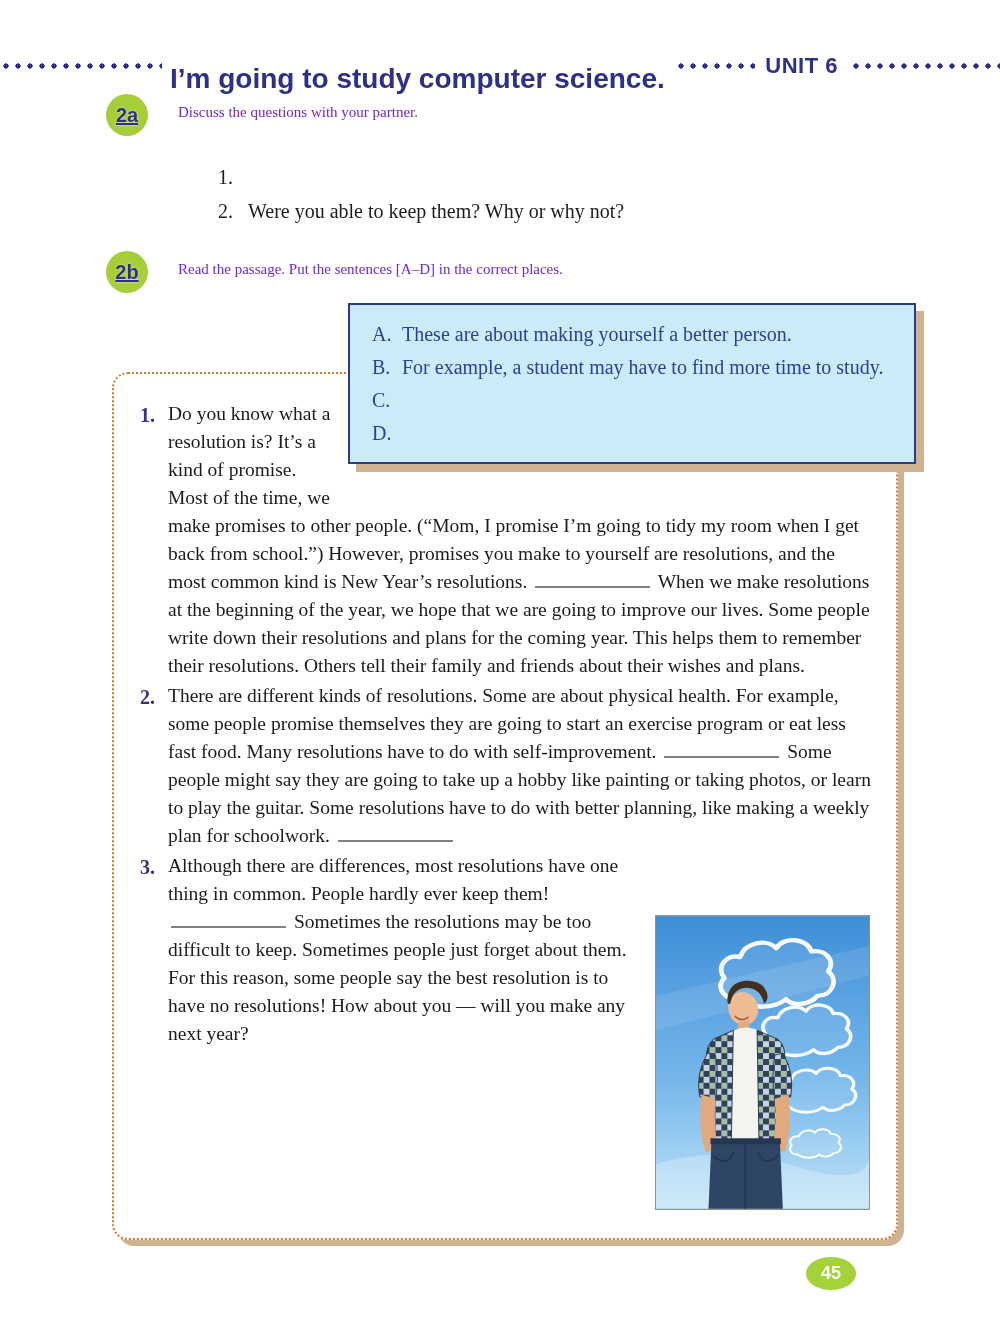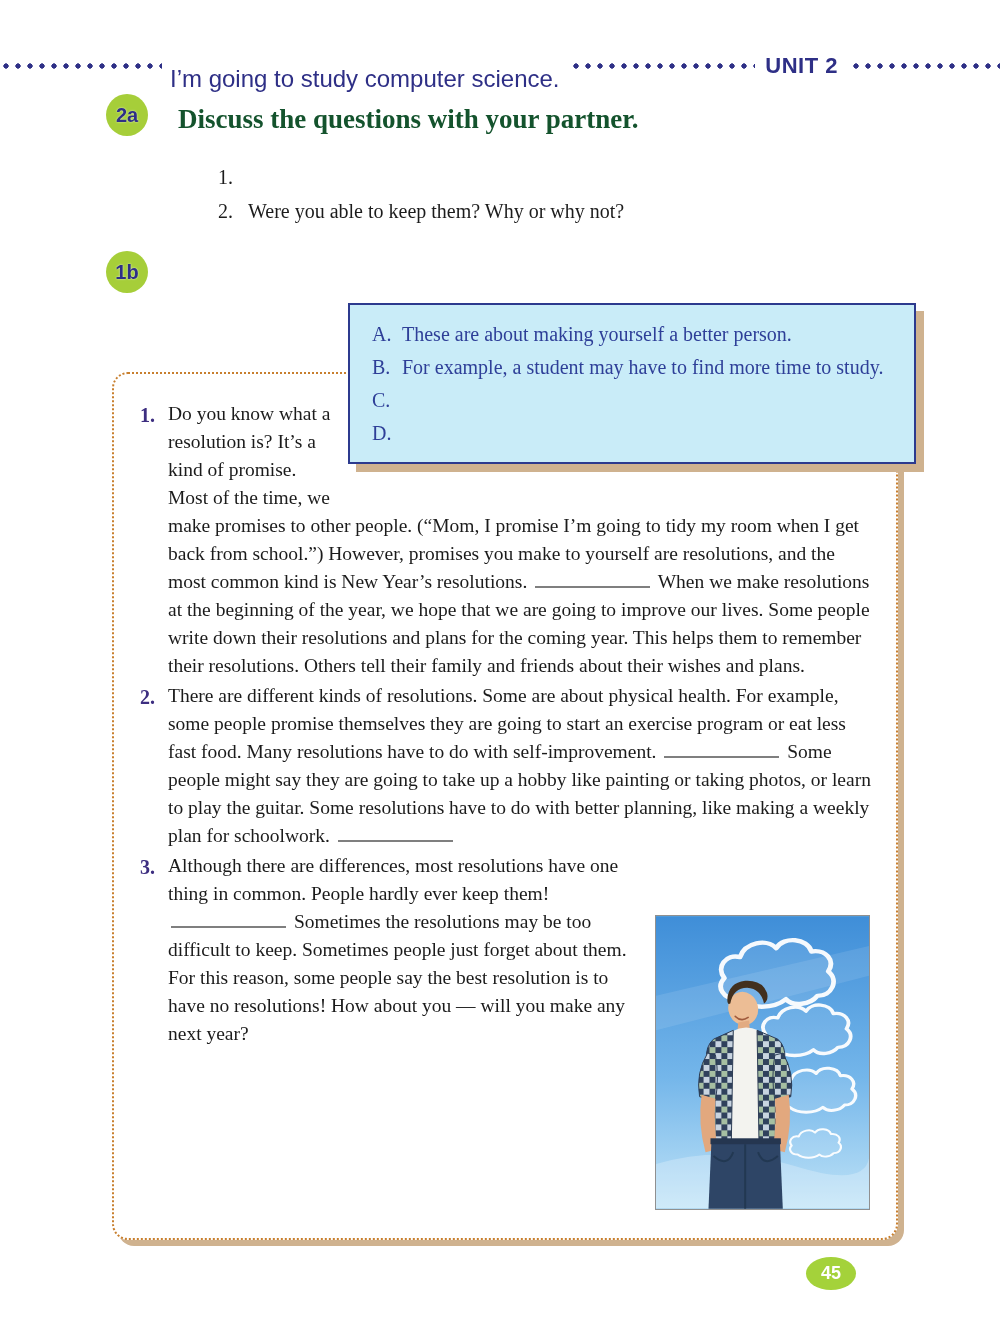--- a/index.html
+++ b/index.html
@@ -20,31 +20,31 @@
   
   .watermark{position:absolute;left:120px;top:400px;width:760px;height:800px;opacity:.05;pointer-events:none;}
 
   
   .header{position:absolute;left:0;top:50px;width:1000px;height:32px;display:flex;align-items:center;}
   .dots{height:8px;background-image:radial-gradient(circle,var(--header-indigo) 2.4px,transparent 2.9px);
         background-size:12px 8px;background-repeat:repeat-x;background-position:left center;}
   .dots-left{width:162px;flex:none;}
   .dots-mid{flex:1;margin:0 10px;}
   .dots-right{width:150px;flex:none;margin-left:12px;}
-  .header-title{font-family:"Liberation Sans",sans-serif;font-size:24px;font-weight:400;color:var(--header-indigo);white-space:nowrap;margin-left:8px;margin-top:25px;}
+  .header-title{font-family:"Liberation Sans",sans-serif;font-size:28px;font-weight:700;color:var(--header-indigo);white-space:nowrap;margin-left:8px;margin-top:25px;}
   .header-unit{font-family:"Liberation Sans",sans-serif;font-size:22px;font-weight:bold;color:var(--header-indigo);letter-spacing:.5px;white-space:nowrap;}
 
   
   .badge{position:absolute;width:42px;height:42px;border-radius:50%;background:var(--badge-green);
          display:flex;align-items:center;justify-content:center;
          font-family:"Liberation Sans",sans-serif;font-weight:bold;font-size:20px;color:var(--header-indigo);
-         text-shadow:0 0 2px rgba(255,255,255,.8);}
+         text-shadow:0 0 2px rgba(255,255,255,.8);text-decoration:underline;}
   .badge-2a{left:106px;top:94px;}
   .badge-2b{left:106px;top:251px;}
-  .sec-heading{position:absolute;left:178px;font-size:27px;font-weight:bold;color:#14532d;}
+  .sec-heading{position:absolute;left:178px;font-size:15px;font-weight:normal;color:#6d28d9;}
   .sec-heading-2a{top:104px;}
   .sec-heading-2b{top:261px;}
 
   
   .questions{position:absolute;left:218px;top:160px;}
   .question-row{display:flex;font-size:20px;color:#1c1c1c;line-height:34px;}
   .q-num{width:30px;flex:none;}
 
   
   .sentence-box{position:absolute;left:348px;top:303px;width:568px;min-height:158px;
@@ -86,41 +86,42 @@
       <rect x="380" y="140" width="260" height="320"></rect>
       <path d="M420,220 L600,220 M420,320 L600,320 M510,140 L510,460"></path>
       <path d="M150,520 L380,500 L360,740 M480,520 L700,560"></path>
     </g>
   </svg>
 
   <div class="header">
     <div class="dots dots-left"></div>
     <div class="header-title">I’m going to study computer science.</div>
     <div class="dots dots-mid"></div>
-    <div class="header-unit">UNIT 2</div>
+    <div class="header-unit">UNIT 6</div>
     <div class="dots dots-right"></div>
   </div>
 
   <div class="badge badge-2a">
     <span>2a</span>
   </div>
   <div class="sec-heading sec-heading-2a">Discuss the questions with your partner.</div>
   <div class="questions">
       <div class="question-row">
         <span class="q-num">1.</span>
       </div>
       <div class="question-row">
         <span class="q-num">2.</span>
         <span>Were you able to keep them? Why or why not?</span>
       </div>
     </div>
 
   <div class="badge badge-2b">
-    <span>1b</span>
-  </div>
+    <span>2b</span>
+  </div>
+  <div class="sec-heading sec-heading-2b">Read the passage. Put the sentences [A–D] in the correct places.</div>
 
   <div class="passage-box">
     <div class="passage-content">
         <div class="para">
           <span class="para-num">1.</span>
           <div class="para-body"><span class="spacer spacer-blue"></span>Do you know what a resolution is? It’s a kind of promise. Most of the time, we make promises to other people. (“Mom, I promise I’m going to tidy my room when I get back from school.”) However, promises you make to yourself are resolutions, and the most common kind is New Year’s resolutions. <span class="blank"></span> When we make resolutions at the beginning of the year, we hope that we are going to improve our lives. Some people write down their resolutions and plans for the coming year. This helps them to remember their resolutions. Others tell their family and friends about their wishes and plans.</div>
         </div>
         <div class="para">
           <span class="para-num">2.</span>
           <div class="para-body">There are different kinds of resolutions. Some are about physical health. For example, some people promise themselves they are going to start an exercise program or eat less fast food. Many resolutions have to do with self-improvement. <span class="blank"></span> Some people might say they are going to take up a hobby like painting or taking photos, or learn to play the guitar. Some resolutions have to do with better planning, like making a weekly plan for schoolwork. <span class="blank"></span></div>

